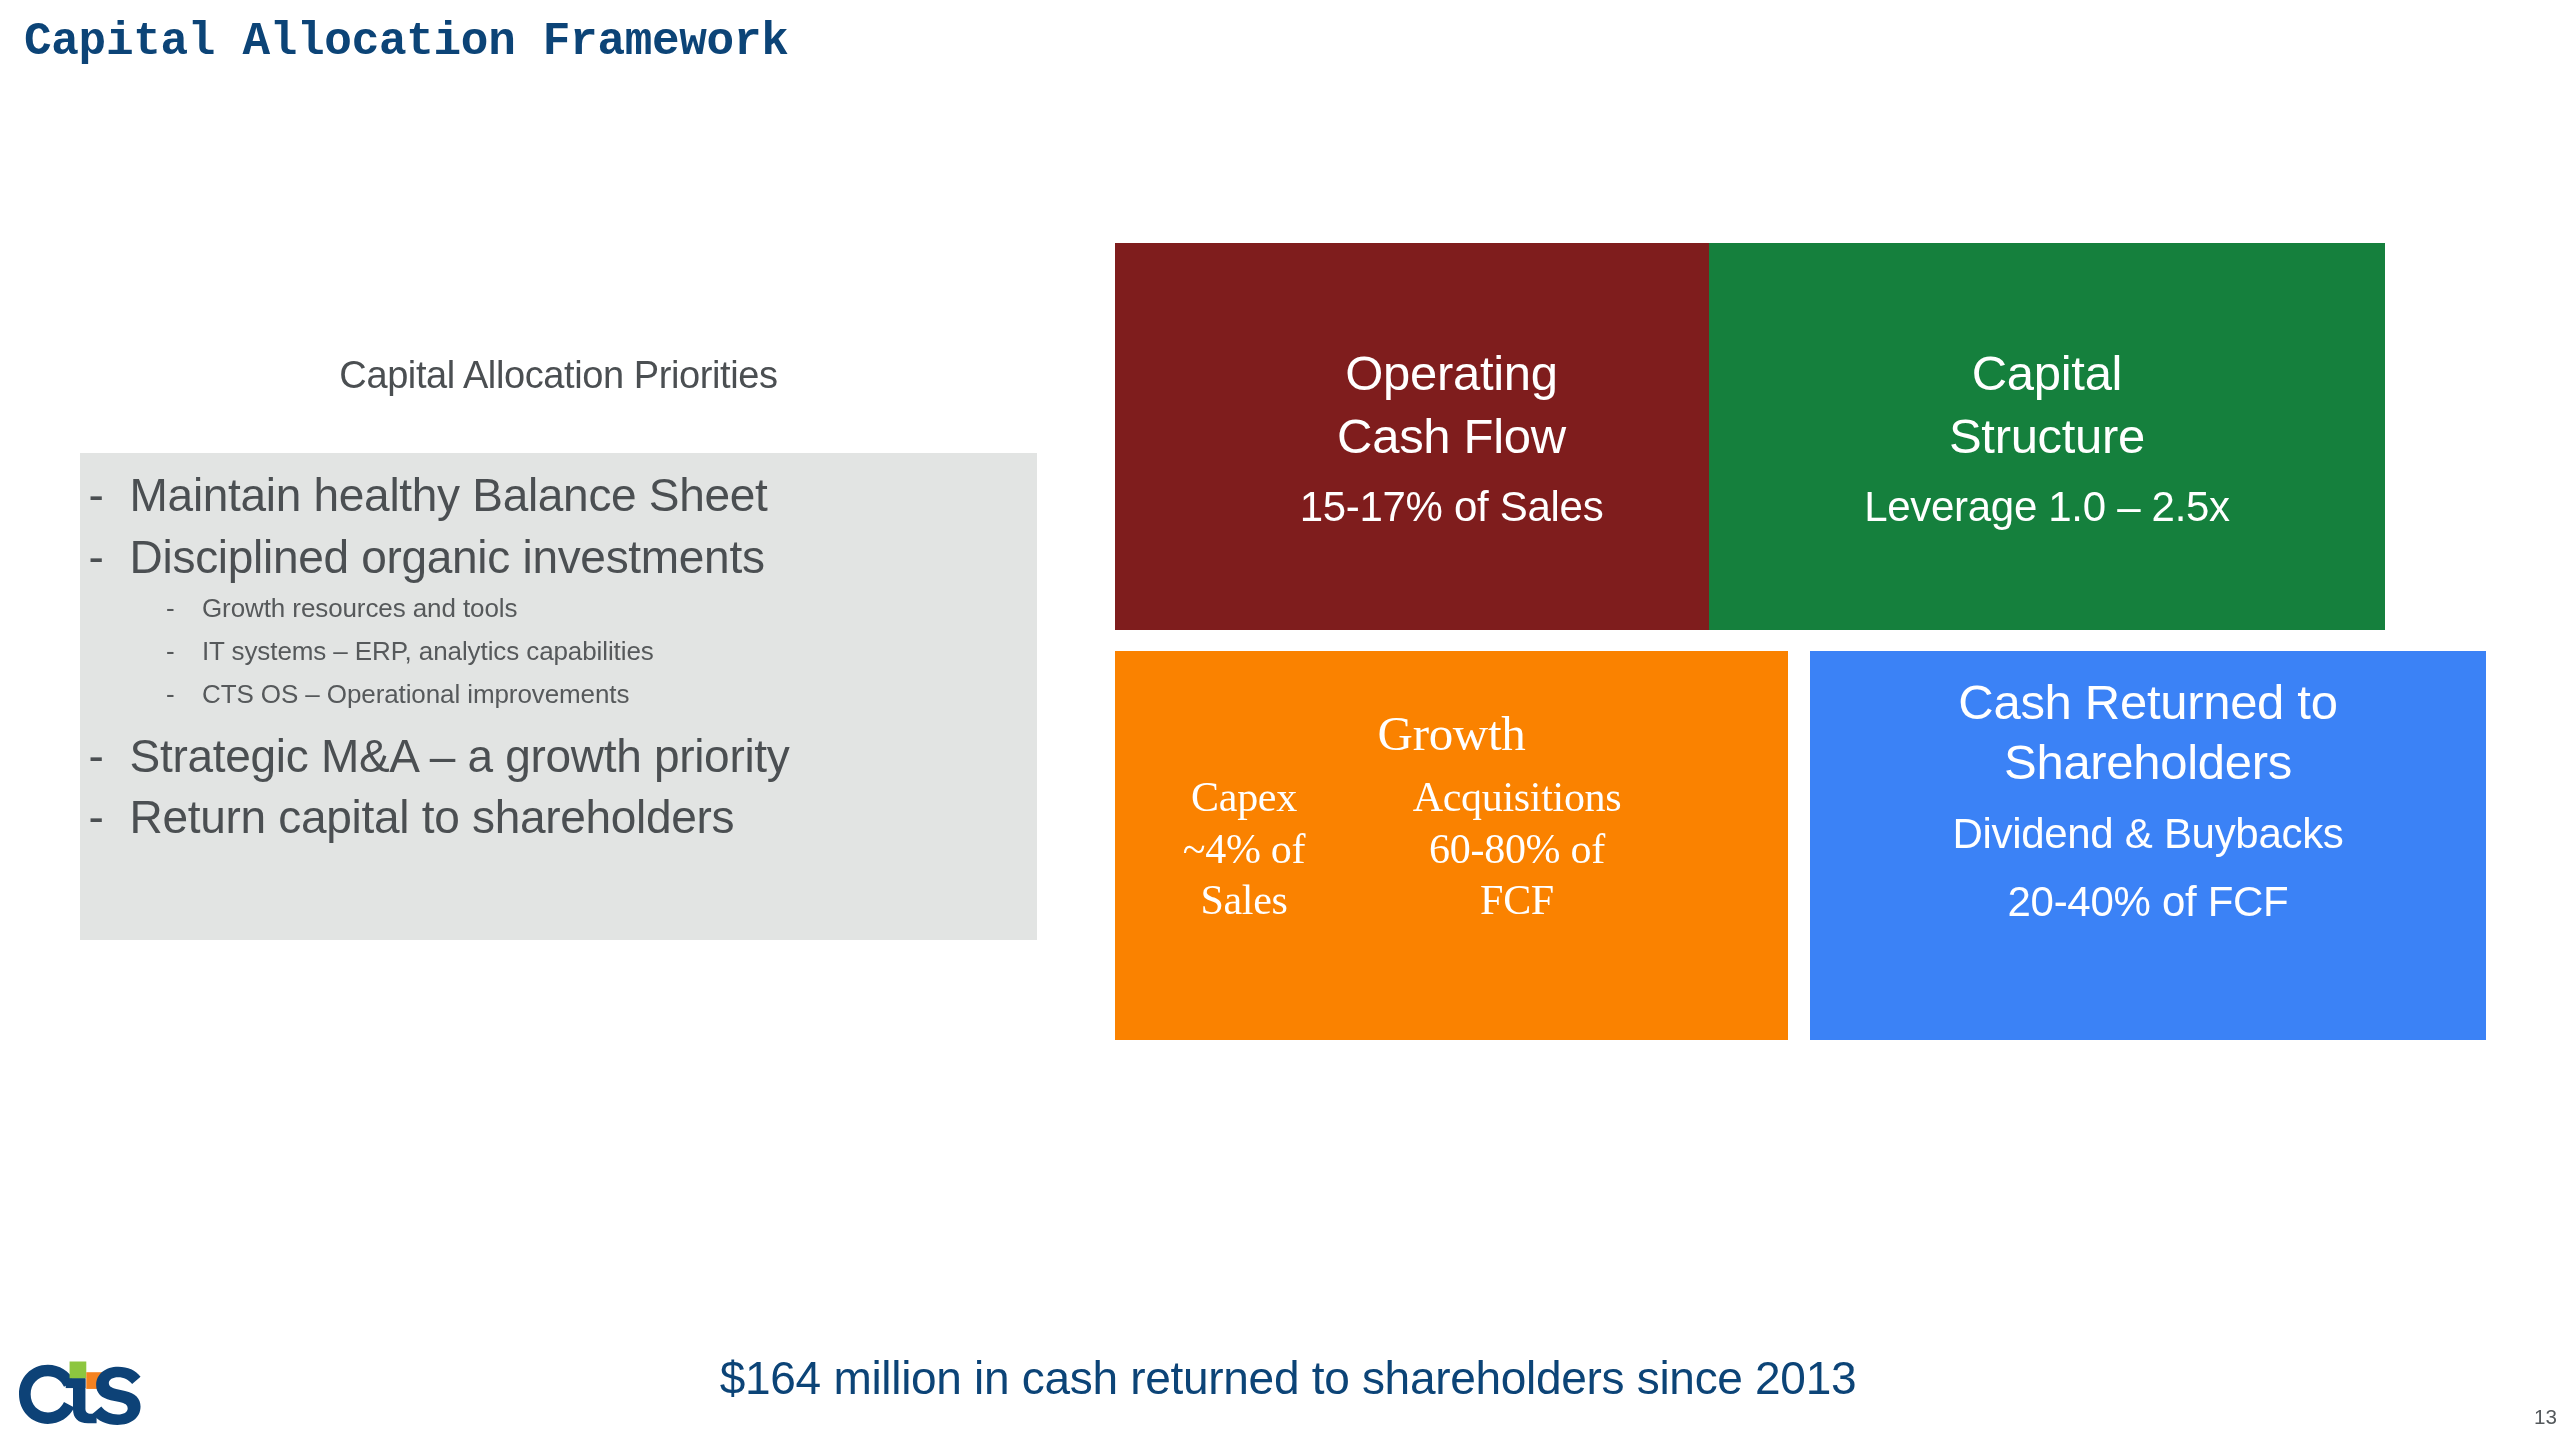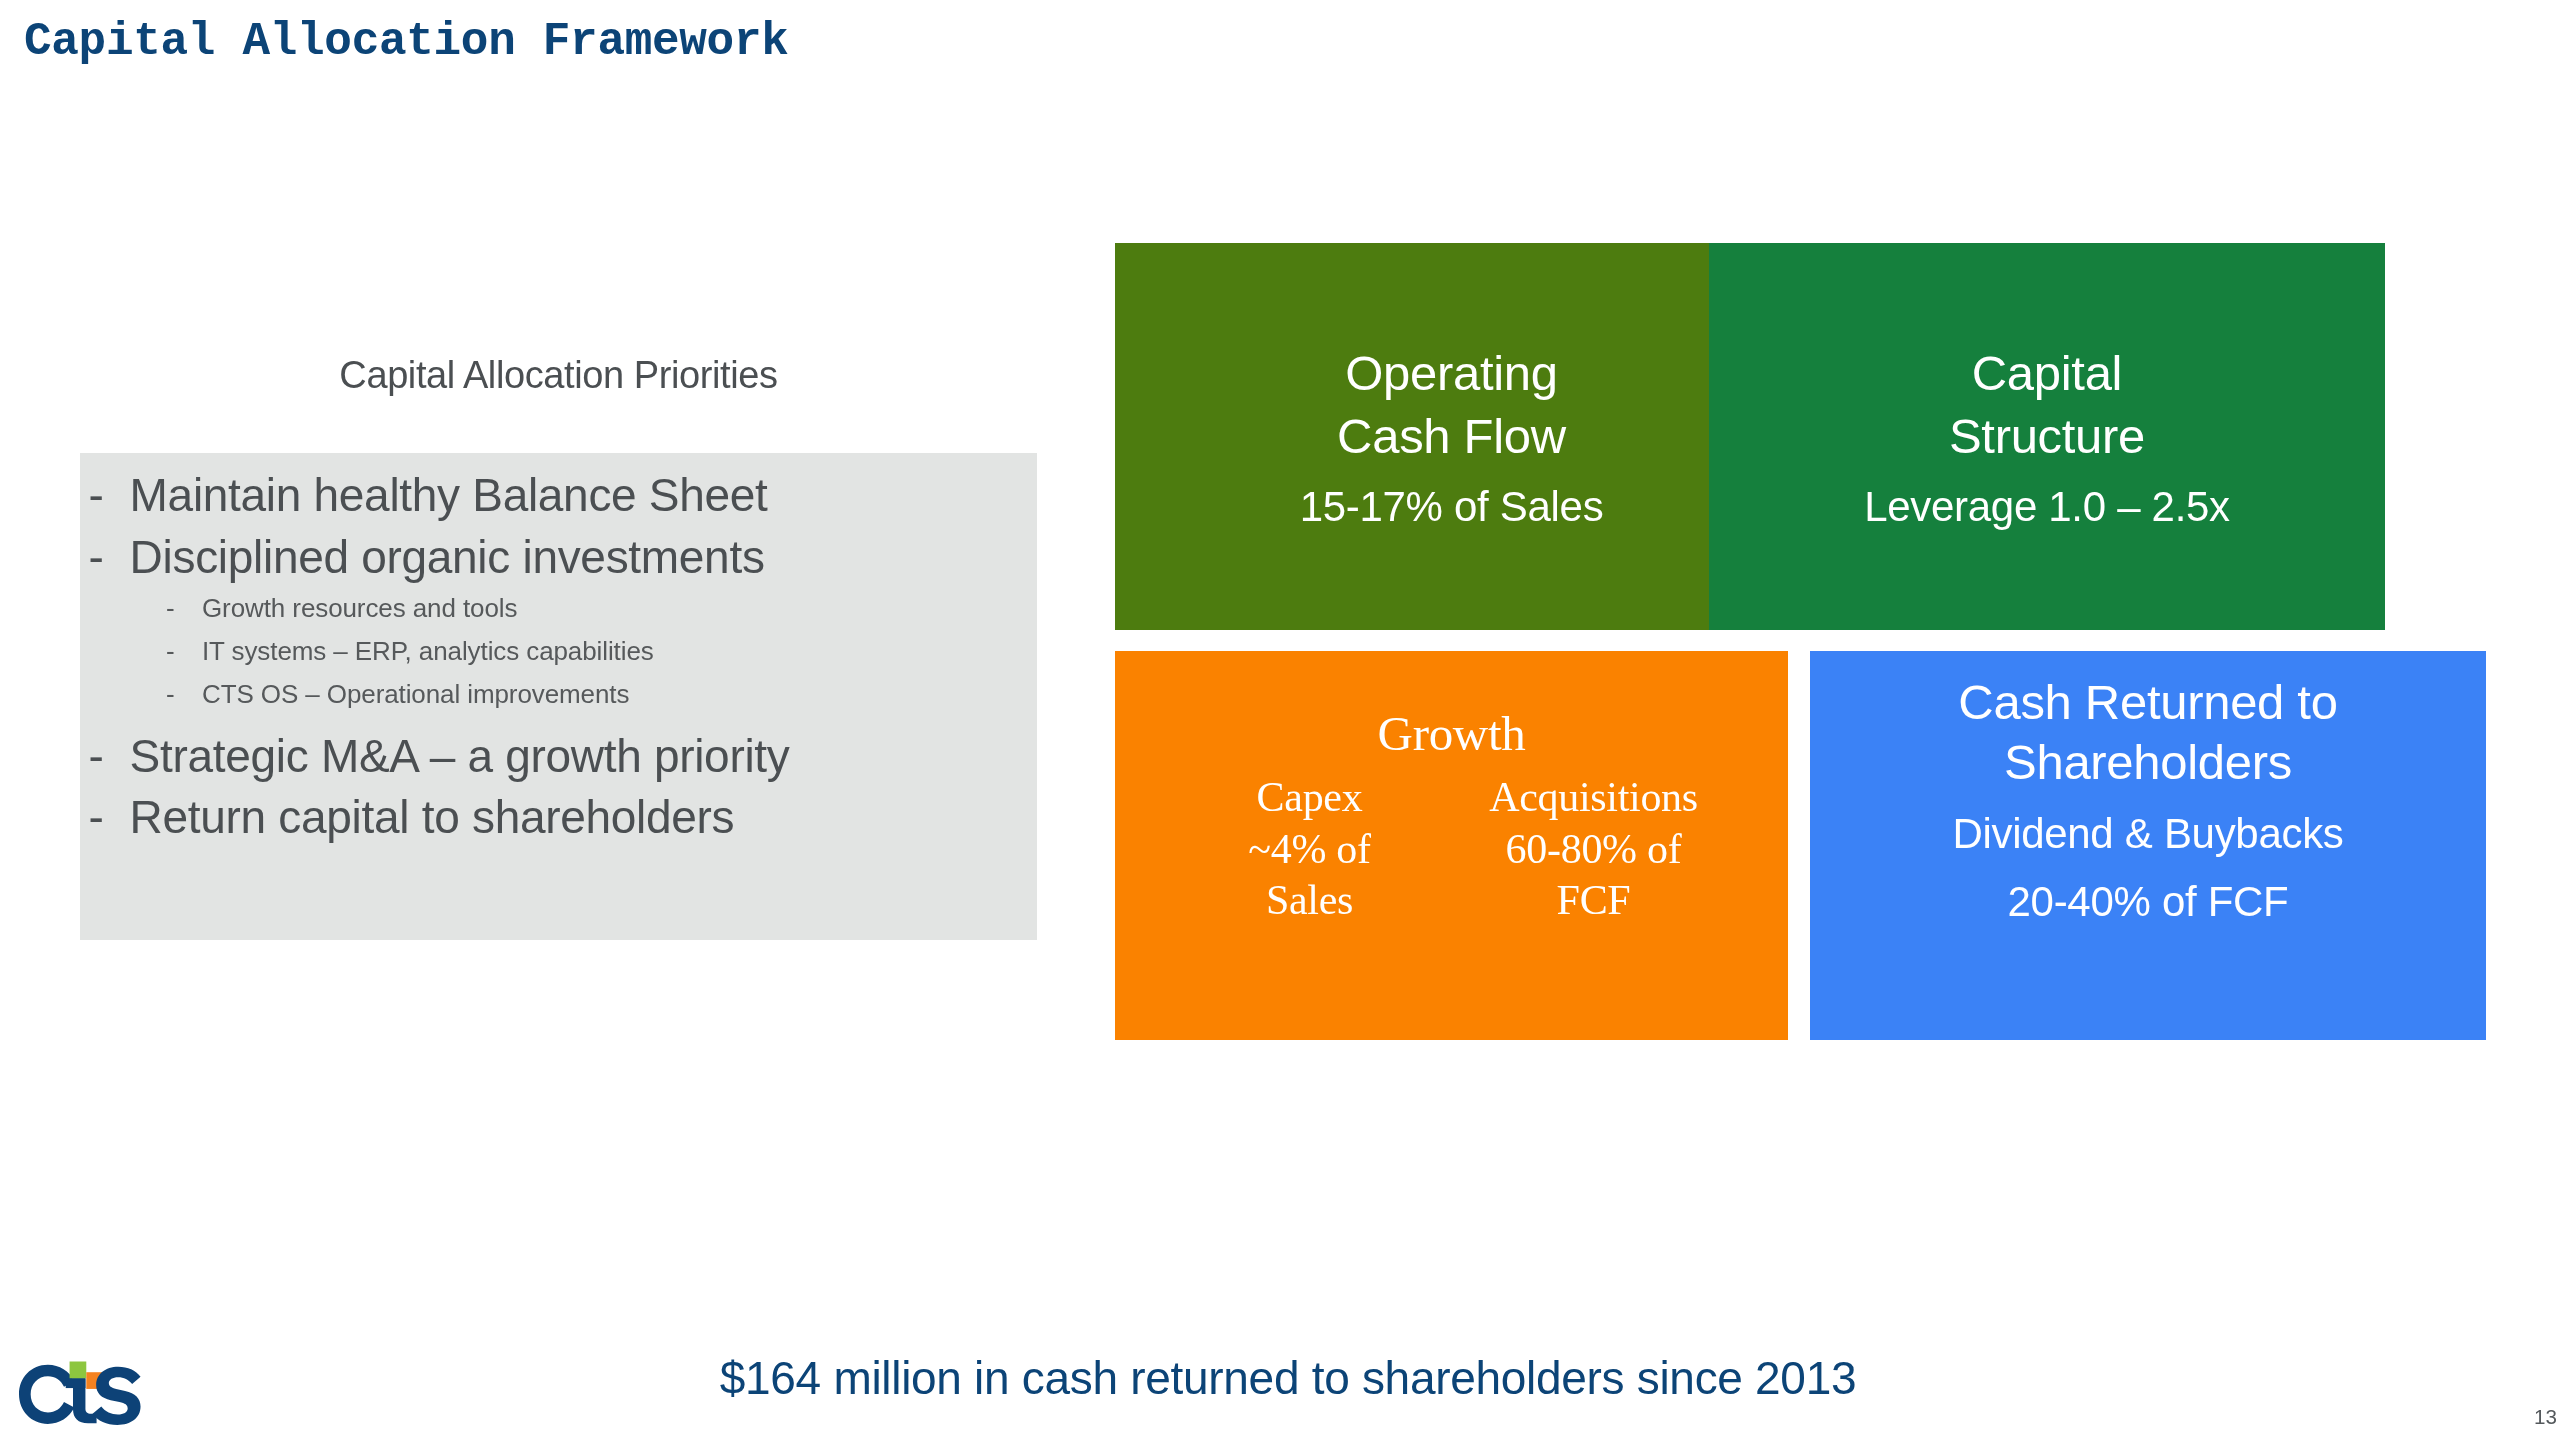--- a/index.html
+++ b/index.html
@@ -120,21 +120,21 @@
     white-space: nowrap;
   }
   .quad .small {
     font-size: 42px;
     letter-spacing: -0.3px;
     white-space: nowrap;
   }
 
   #quad-operating-cash-flow {
     left: 1115px;  top: 243px;  width: 673px;  height: 387px;
-    background: #4d7c0f;
+    background: #7f1d1d;
     padding-top: 1px;
   }
   #quad-operating-cash-flow .big { line-height: 1.28; }
   #quad-operating-cash-flow .small { margin-top: 13.7px; }
 
   #quad-capital-structure {
     left: 1709px; top: 243px;  width: 676px;  height: 387px;
     background: #15803d;
     padding-top: 1.7px;
   }
@@ -145,22 +145,21 @@
     left: 1115px; top: 651px;  width: 673px;  height: 389px;
     background: #FA8200;
     justify-content: flex-start;
     padding-top: 53px;
     font-family: Liberation Serif, serif;
   }
   #quad-growth .big { margin-bottom: 8.6px; }
   .growth-cols {
     display: flex;
     width: 100%;
-    justify-content: center;
-    gap: 26px;
+    gap: 15px;
   }
   .growth-col {
     width: 258px;
     font-size: 42px;
     line-height: 1.22;
     letter-spacing: -0.3px;
   }
 
   #quad-cash-returned {
     left: 1810px; top: 651px;  width: 676px;  height: 389px;

